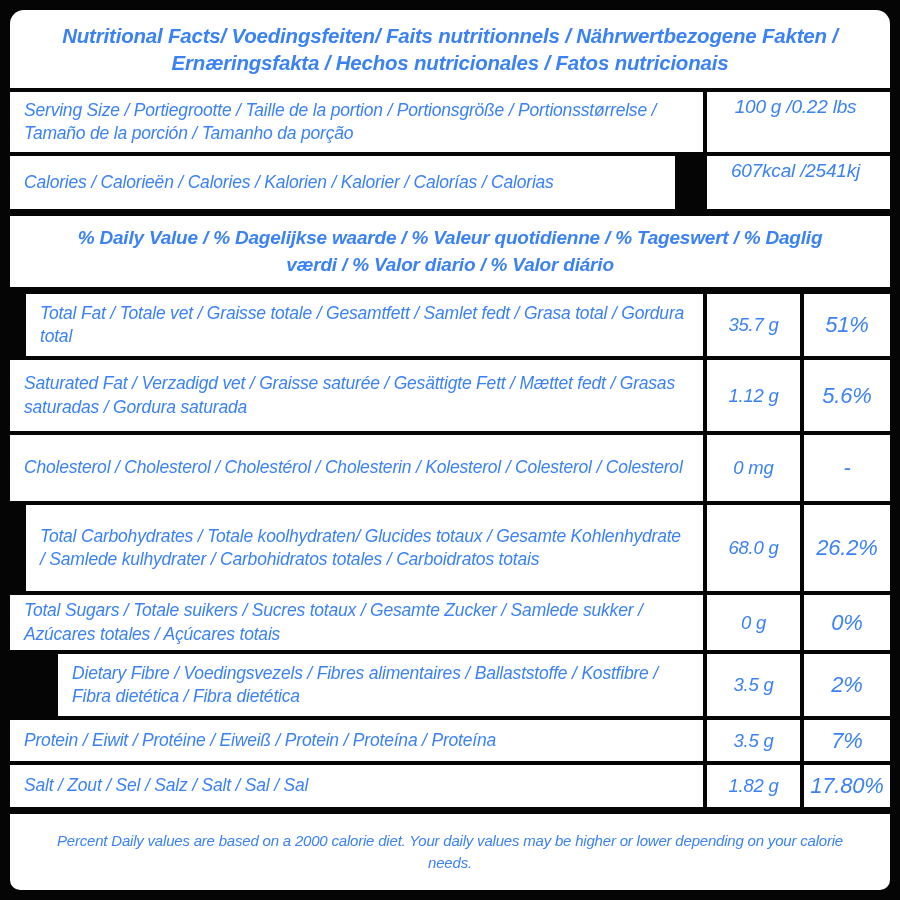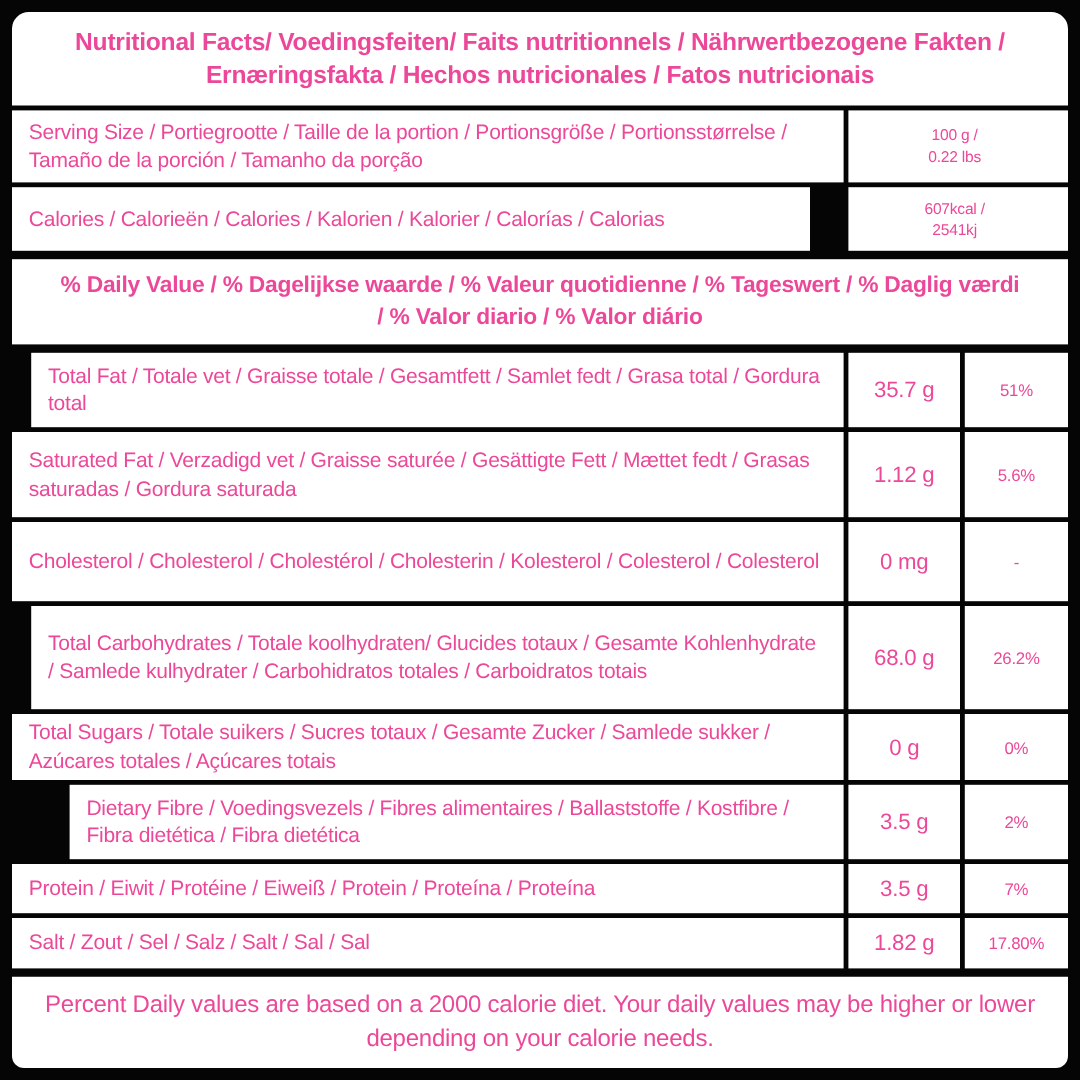--- a/index.html
+++ b/index.html
@@ -12,22 +12,23 @@
   }
   .frame {
     box-sizing: border-box;
     width: 900px;
     height: 900px;
     padding: 10px;
     background: #050505;
     display: flex;
     flex-direction: column;
     gap: 4px;
-    color: #ec4899;
+    color: #3b82f6;
     letter-spacing: -0.2px;
+    font-style: italic;
   }
   .row {
     display: flex;
     gap: 4px;
     flex: 0 0 auto;
   }
   .sep-above { margin-top: 3px; }
   .cell {
     background: #ffffff;
     box-sizing: border-box;
@@ -46,30 +47,29 @@
   .amount-cell {
     flex: 0 0 93px;
     justify-content: center;
     text-align: center;
     font-size: 18.5px;
   }
   .dv-cell {
     flex: 0 0 86px;
     justify-content: center;
     text-align: center;
-    font-size: 14px;
+    font-size: 22px;
   }
   .merged-value-cell {
     flex: 0 0 183px;
-    flex-direction: column;
     justify-content: center;
-    align-items: center;
+    align-items: flex-start;
     text-align: right;
     padding: 2px 12px 2px 6px;
-    font-size: 13px;
+    font-size: 19px;
     line-height: 1.35;
   }
   .title-cell {
     flex: 1 1 auto;
     border-radius: 14px 14px 0 0;
     justify-content: center;
     text-align: center;
     font-size: 20.5px;
     font-weight: bold;
     line-height: 1.32;
@@ -82,21 +82,21 @@
     font-size: 19px;
     font-weight: bold;
     line-height: 1.4;
     padding: 4px 40px;
   }
   .footer-cell {
     flex: 1 1 auto;
     border-radius: 0 0 10px 10px;
     justify-content: center;
     text-align: center;
-    font-size: 20px;
+    font-size: 15px;
     line-height: 1.45;
     padding: 4px 24px;
   }
   
   .h-title    { height: 78px; }
   .h-serving  { height: 60px; }
   .h-calories { height: 53px; gap: 32px; }
   .h-dvheader { height: 71px; }
   .h-fat      { height: 62px; padding-left: 16px; }
   .h-satfat   { height: 71px; }

